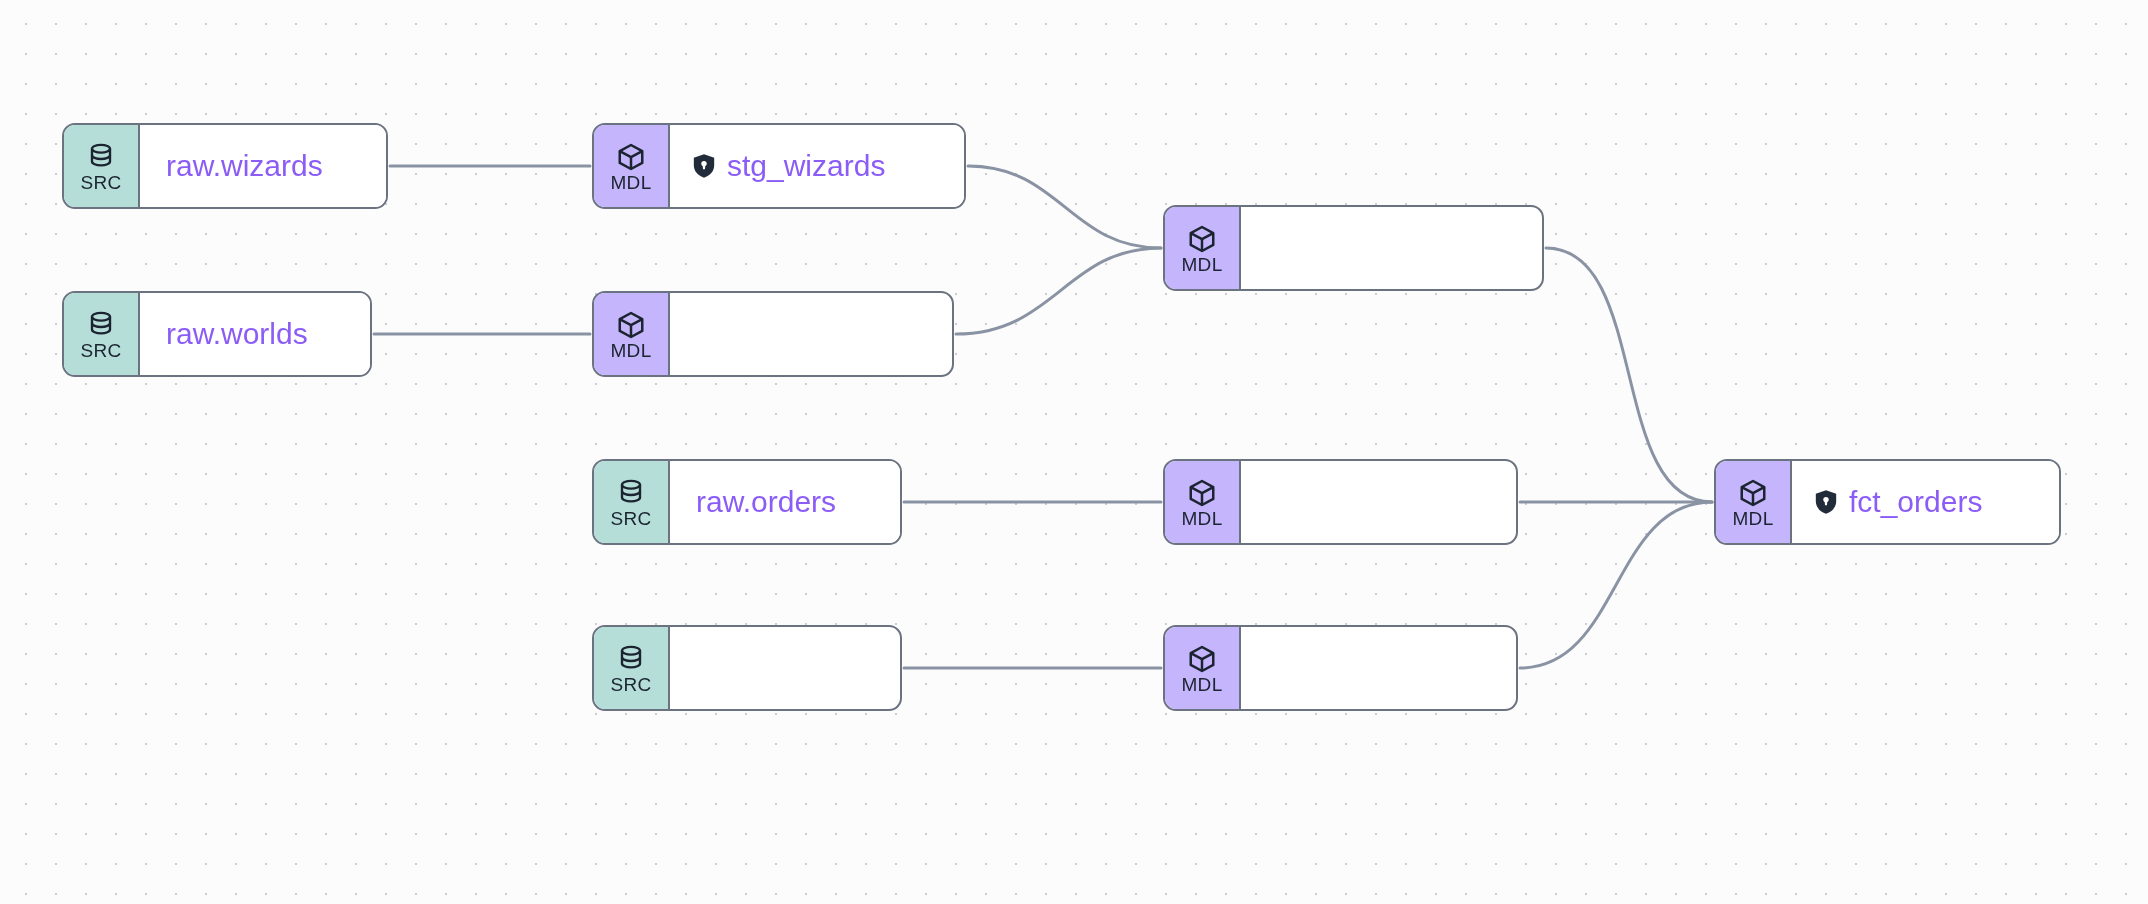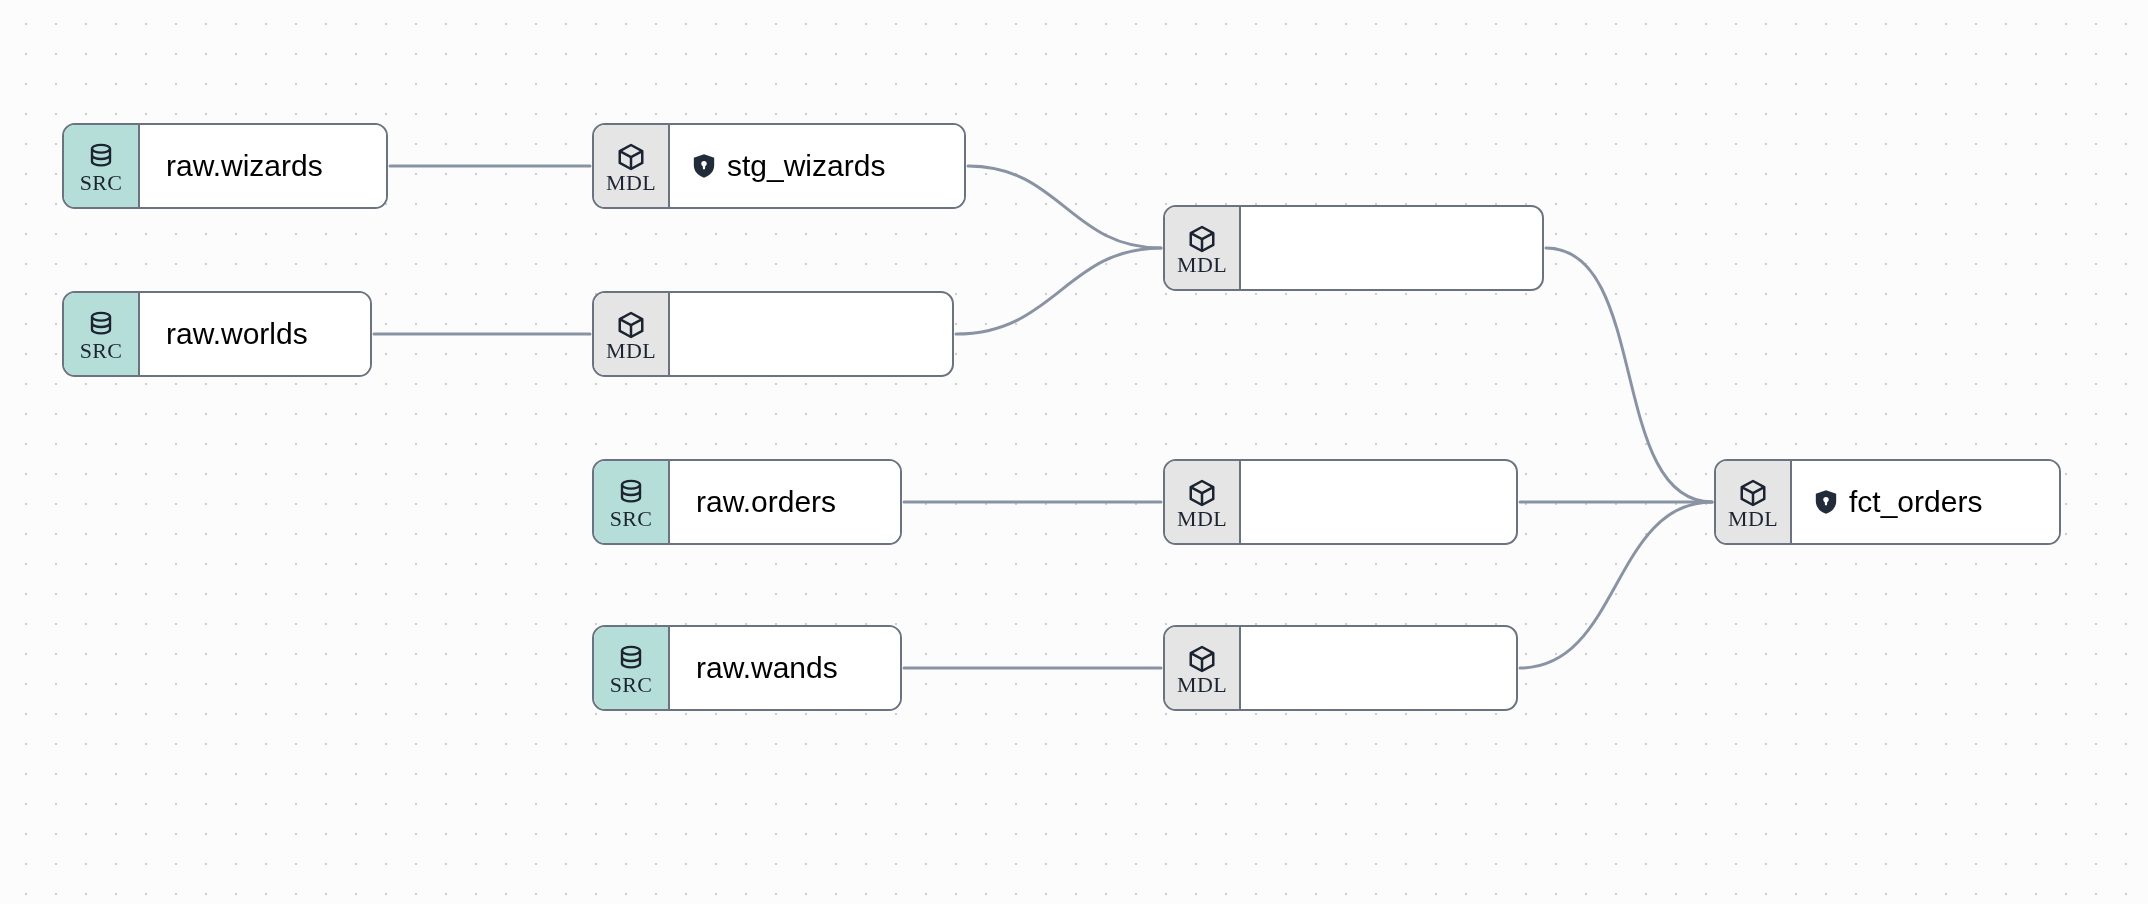--- a/index.html
+++ b/index.html
@@ -53,47 +53,47 @@
     flex: 0 0 76px;
     display: flex;
     flex-direction: column;
     align-items: center;
     justify-content: center;
     gap: 1px;
     border-right: 2.5px solid #6b7280;
     box-sizing: border-box;
   }
   .node.src .node-badge { background: #b6ded9; }
-  .node.mdl .node-badge { background: #e5e5e5; }
+  .node.mdl .node-badge { background: #c4b5fd; }
   .badge-icon {
     width: 30px;
     height: 30px;
     display: block;
     margin-top: 2px;
   }
   .badge-text {
-    font-size: 22px;
+    font-size: 19px;
     line-height: 20px;
     color: #1b2430;
     letter-spacing: 0.3px;
-    font-family: Liberation Serif, serif;
+    font-family: Liberation Sans, sans-serif;
   }
   .node-body {
     flex: 1 1 auto;
     display: flex;
     align-items: center;
     padding: 0 22px;
     gap: 11px;
     background: #ffffff;
     white-space: nowrap;
   }
   .node-label {
     font-size: 30px;
     line-height: 32px;
-    color: #000000;
+    color: #8b5cf6;
     font-family: "Liberation Sans", sans-serif;
   }
   .lock-icon {
     width: 24px;
     height: 26px;
     flex: 0 0 24px;
     display: block;
   }
   .node-body.no-lock { padding-left: 26px; }
 </style>
@@ -156,23 +156,20 @@
       </div>
       <div class="node src" style="left: 592px; top: 625px; width: 310px;">
         <div class="node-badge">
           <svg class="badge-icon" viewBox="0 0 24 24">
             <ellipse cx="12" cy="5.4" rx="7.2" ry="3.1" fill="none" stroke="#1b2430" stroke-width="1.9"></ellipse>
             <path d="M4.8 5.4 v5.1 c0 1.72 3.22 3.1 7.2 3.1 s7.2 -1.38 7.2 -3.1 v-5.1" fill="none" stroke="#1b2430" stroke-width="1.9"></path>
             <path d="M4.8 10.5 v5.1 c0 1.72 3.22 3.1 7.2 3.1 s7.2 -1.38 7.2 -3.1 v-5.1" fill="none" stroke="#1b2430" stroke-width="1.9"></path>
           </svg>
           <span class="badge-text">SRC</span>
         </div>
-        <div class="node-body no-lock">
-          <span class="node-label">raw.wands</span>
-        </div>
       </div>
       <div class="node mdl" style="left: 592px; top: 123px; width: 374px;">
         <div class="node-badge">
           <svg class="badge-icon" viewBox="0 0 24 24">
             <path d="M12 2.4 L21 7.3 L21 16.7 L12 21.6 L3 16.7 L3 7.3 Z" fill="none" stroke="#1b2430" stroke-width="2" stroke-linejoin="round"></path>
             <path d="M3 7.3 L12 12.1 L21 7.3" fill="none" stroke="#1b2430" stroke-width="2" stroke-linejoin="round"></path>
             <path d="M12 12.1 L12 21.6" fill="none" stroke="#1b2430" stroke-width="2" stroke-linejoin="round"></path>
           </svg>
           <span class="badge-text">MDL</span>
         </div>

